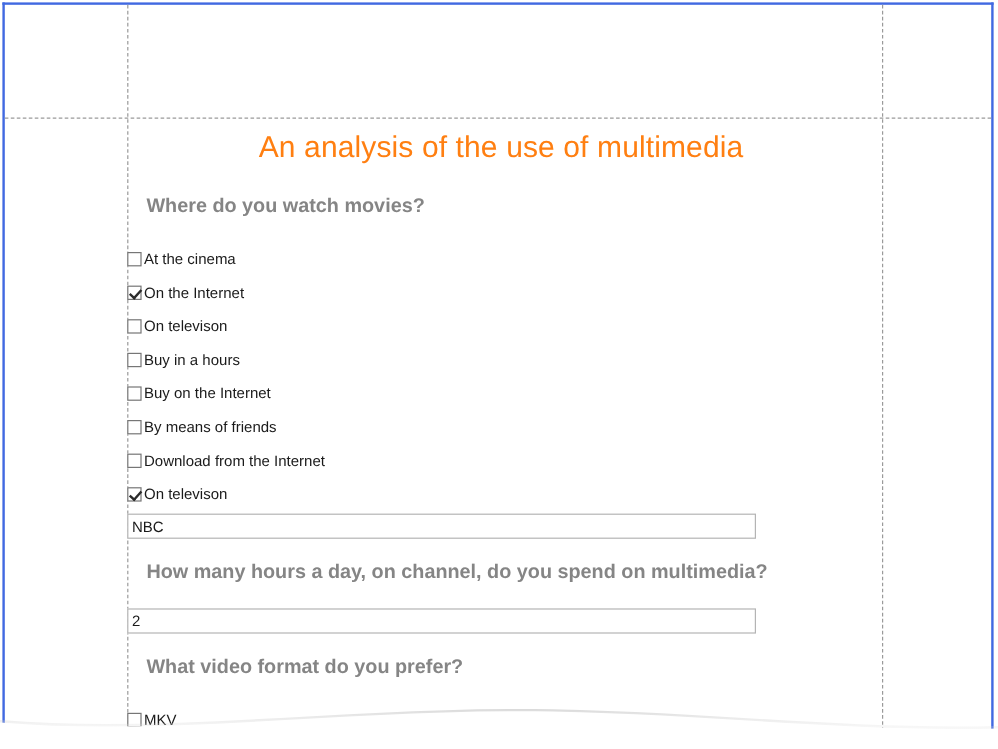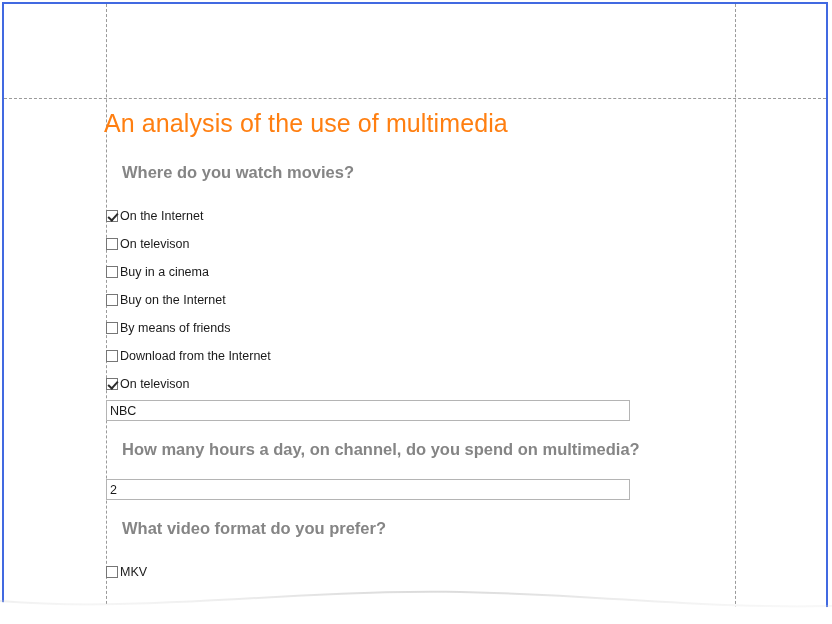--- a/index.html
+++ b/index.html
@@ -56,21 +56,21 @@
     width: 627px;
     height: 528px;
     box-sizing: border-box;
     padding: 0;
   }
 
   #form-title {
     color: #ff7f11;
     font-size: 25px;
     font-weight: normal;
-    text-align: left;
+    text-align: center;
     margin: 0;
     padding: 12px 0 6px 0;
     line-height: 30px;
     letter-spacing: 0.1px;
   }
 
   .question-heading {
     color: #858585;
     font-size: 16.5px;
     font-weight: bold;
@@ -157,33 +157,37 @@
 
 </div>
 
 <div id="content">
 
   <h1 id="form-title">An analysis of the use of multimedia</h1>
 
   <h2 class="question-heading">Where do you watch movies?</h2>
   <div>
     <div class="option-row">
+      <input type="checkbox" class="cb" style="">
+      <span class="option-label">At the cinema</span>
+    </div>
+    <div class="option-row">
       <input type="checkbox" class="cb checked" checked="" style="">
       <span class="option-label">On the Internet</span>
     </div>
     <div class="option-row">
       <input type="checkbox" class="cb" style="">
       <span class="option-label">On televison</span>
     </div>
   </div>
 
   <div>
     <div class="option-row">
       <input type="checkbox" class="cb" style="">
-      <span class="option-label">Buy in a cinema</span>
+      <span class="option-label">Buy in a hours</span>
     </div>
     <div class="option-row">
       <input type="checkbox" class="cb" style="">
       <span class="option-label">Buy on the Internet</span>
     </div>
     <div class="option-row">
       <input type="checkbox" class="cb" style="">
       <span class="option-label">By means of friends</span>
     </div>
     <div class="option-row">

